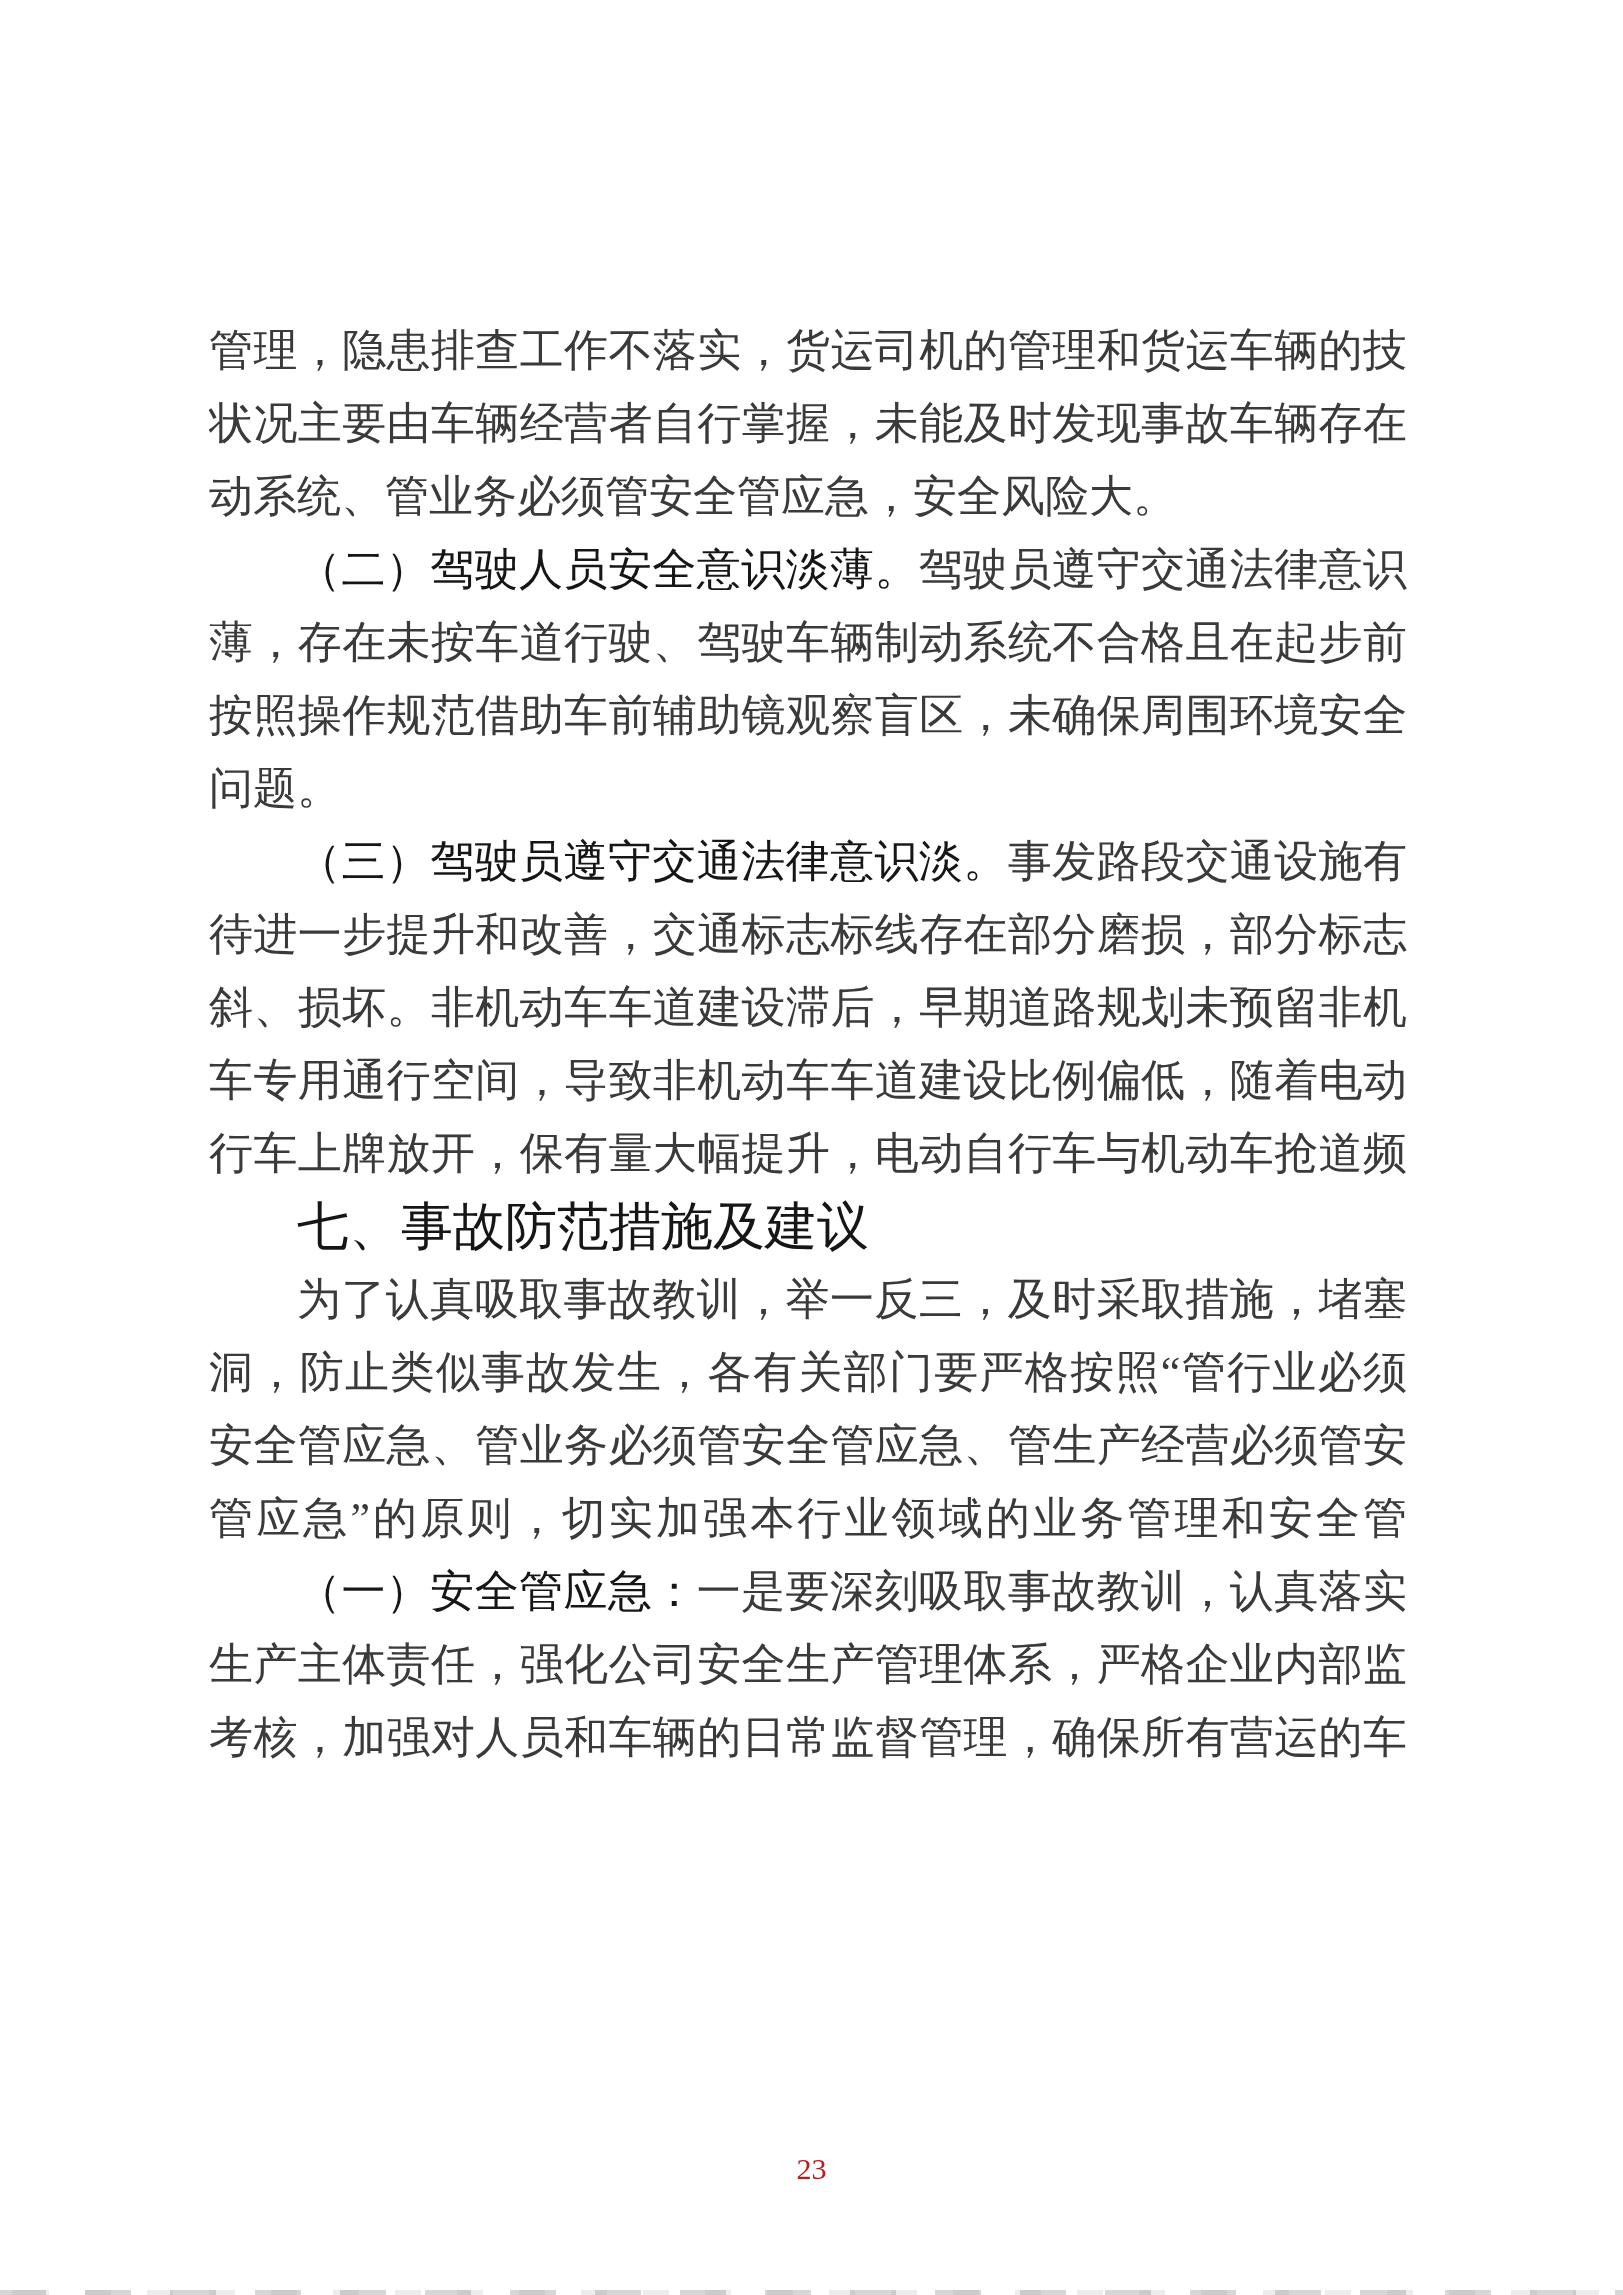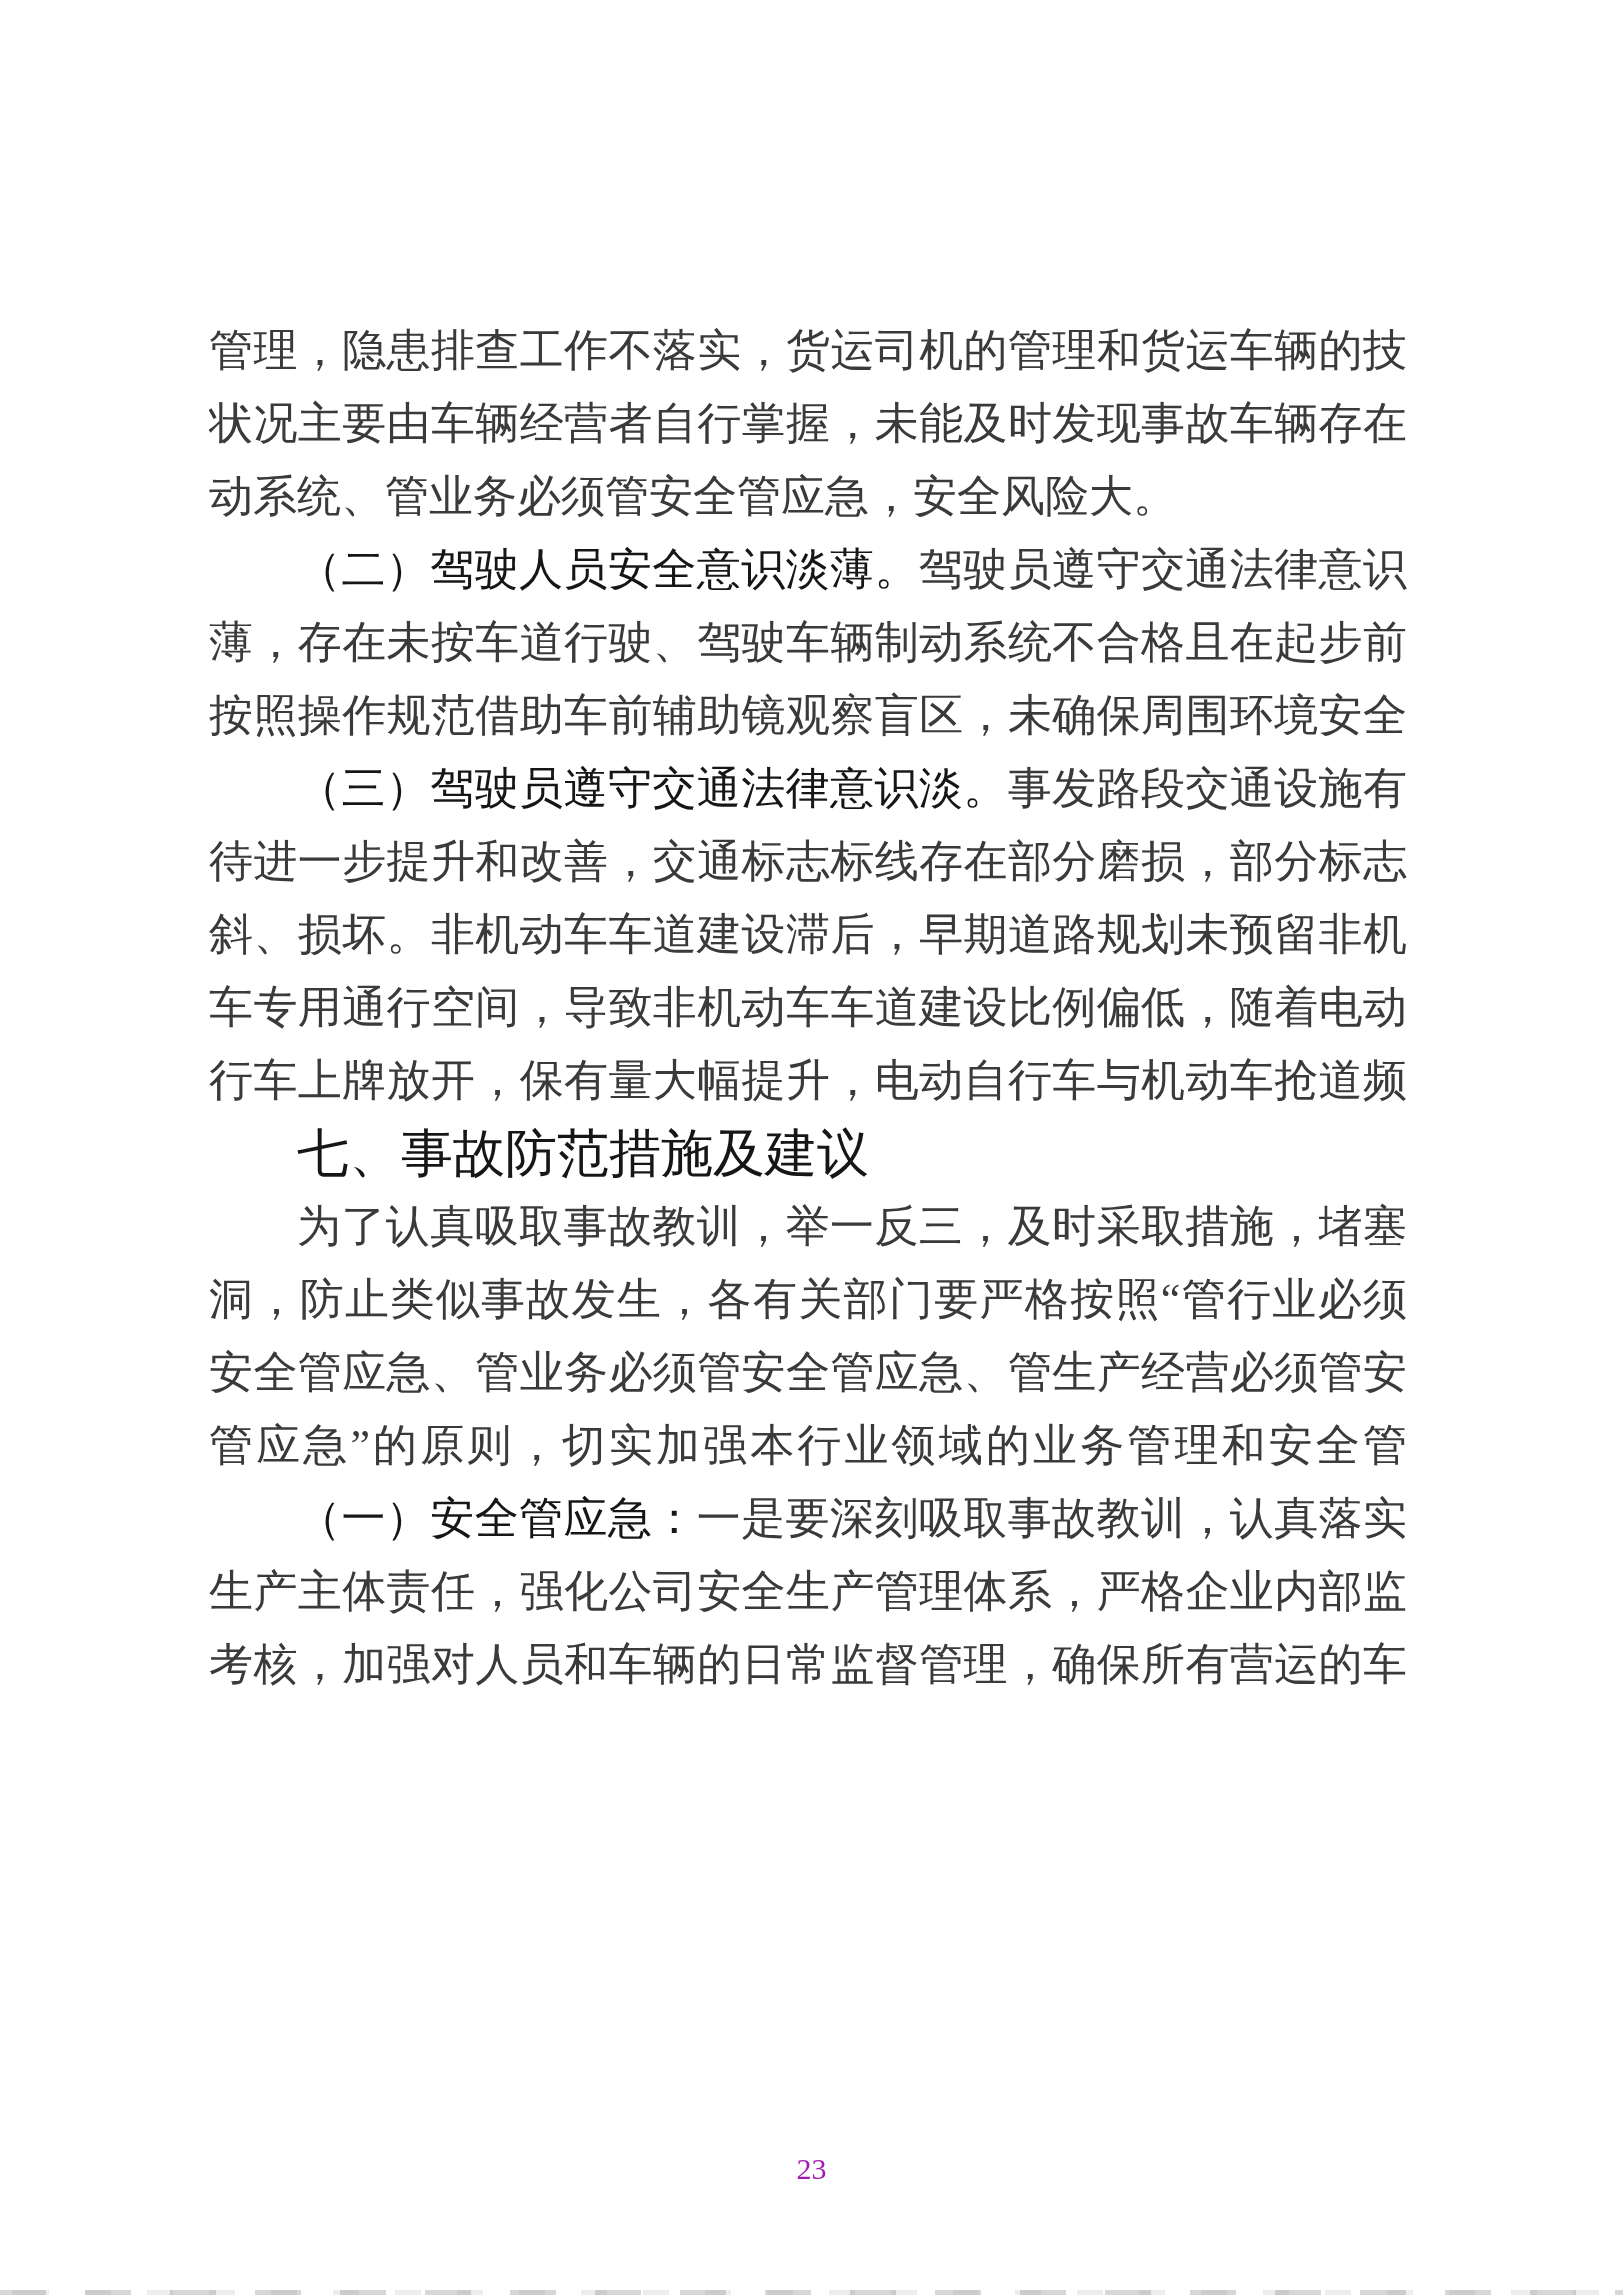--- a/index.html
+++ b/index.html
@@ -44,21 +44,21 @@
     color: #161616;
     font-size: 52px;
   }
   .page-number {
     position: absolute;
     left: 0;
     top: 2152px;
     width: 100%;
     text-align: center;
     font-size: 30px;
-    color: #a21caf;
+    color: #b91c1c;
   }
   .scan-artifact {
     position: absolute;
     left: 0;
     bottom: 0;
     width: 100%;
     height: 4.6px;
     background:
       repeating-linear-gradient(90deg, rgba(150,150,150,0.38) 0px 46px, rgba(0,0,0,0) 46px 85px),
       repeating-linear-gradient(90deg, rgba(170,170,170,0.22) 0px 26px, rgba(0,0,0,0) 26px 62px);
@@ -72,20 +72,21 @@
   <div class="text-block">
       <div class="para body">
         <div class="line first"><span class="seg">管理，隐患排查工作不落实，货运司机的管理和货运车辆的技术</span></div>
         <div class="line"><span class="seg">状况主要由车辆经营者自行掌握，未能及时发现事故车辆存在制</span></div>
         <div class="line last"><span class="seg">动系统、管业务必须管安全管应急，安全风险大。</span></div>
       </div>
       <div class="para body indent">
         <div class="line first"><span class="seg bold">（二）驾驶人员安全意识淡薄。</span><span class="seg">驾驶员遵守交通法律意识淡</span></div>
         <div class="line"><span class="seg">薄，存在未按车道行驶、驾驶车辆制动系统不合格且在起步前未</span></div>
         <div class="line"><span class="seg">按照操作规范借助车前辅助镜观察盲区，未确保周围环境安全等</span></div>
+        <div class="line last"><span class="seg">问题。</span></div>
       </div>
       <div class="para body indent">
         <div class="line first"><span class="seg bold">（三）驾驶员遵守交通法律意识淡。</span><span class="seg">事发路段交通设施有</span></div>
         <div class="line"><span class="seg">待进一步提升和改善，交通标志标线存在部分磨损，部分标志倾</span></div>
         <div class="line"><span class="seg">斜、损坏。非机动车车道建设滞后，早期道路规划未预留非机动</span></div>
         <div class="line"><span class="seg">车专用通行空间，导致非机动车车道建设比例偏低，随着电动自</span></div>
         <div class="line"><span class="seg">行车上牌放开，保有量大幅提升，电动自行车与机动车抢道频繁</span></div>
       </div>
       <div class="para heading indent">
         <div class="line last first"><span class="seg bold">七、事故防范措施及建议</span></div>

